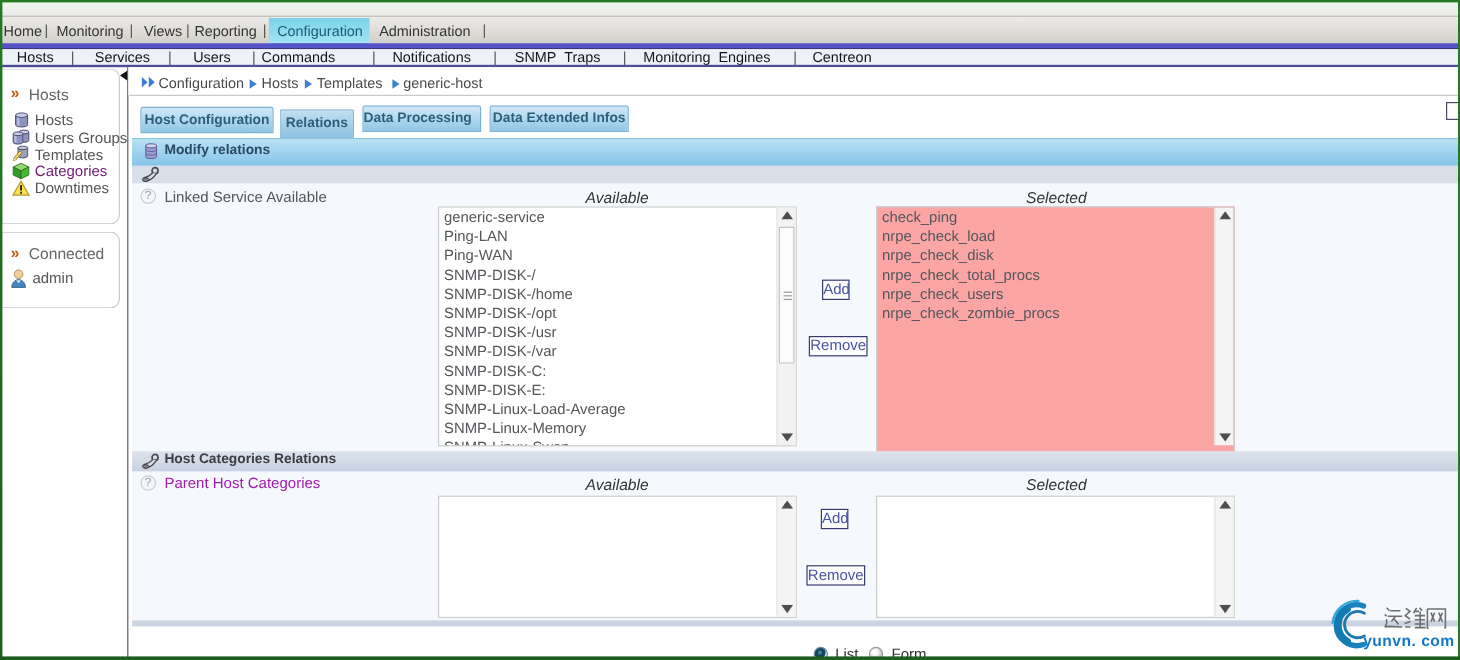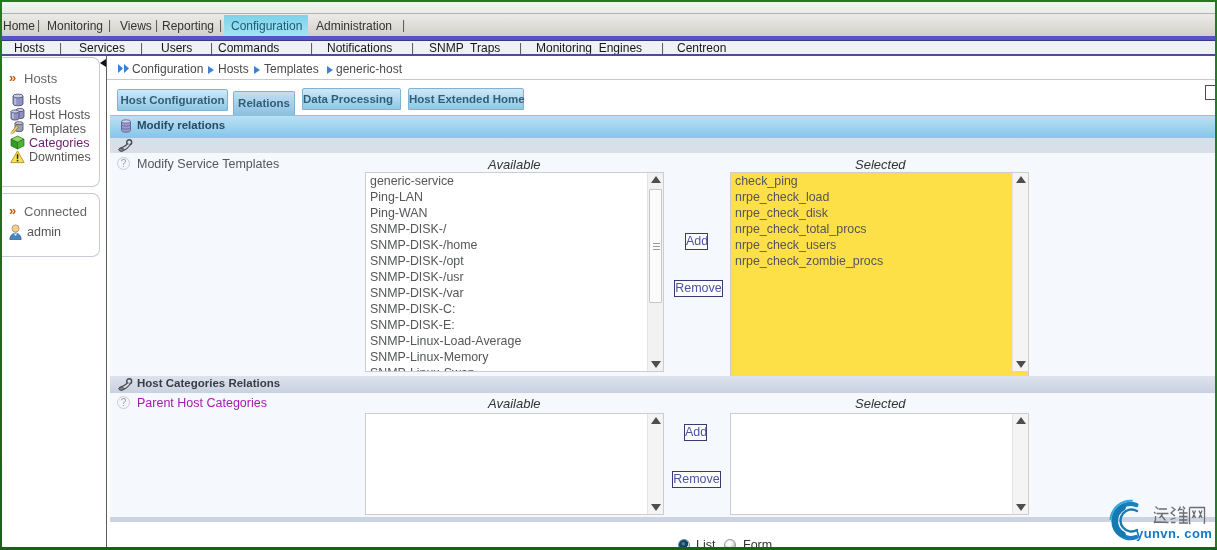--- a/index.html
+++ b/index.html
@@ -63,21 +63,21 @@
 </svg>
 <div class="abs" style="left:29px;top:93px;font-size:12.5px;color:#555">Hosts</div>
 
 <svg class="abs" style="left:10px;top:107px" width="16" height="15" viewBox="0 0 16 15">
   <path d="M6 3 v7 a4 1.6 0 0 0 8 0 v-7 Z" fill="#8e93c4" stroke="#4a4a66" stroke-width="0.8"></path>
   <ellipse cx="10" cy="3" rx="4" ry="1.6" fill="#c9cdec" stroke="#4a4a66" stroke-width="0.8"></ellipse>
   <path d="M1 4.5 v7 a4 1.6 0 0 0 8 0 v-7 Z" fill="#8e93c4" stroke="#4a4a66" stroke-width="0.8"></path>
   <ellipse cx="5" cy="4.5" rx="4" ry="1.6" fill="#c9cdec" stroke="#4a4a66" stroke-width="0.8"></ellipse>
   <path d="M2 6 v5 a3 1.2 0 0 0 1.8 1 v-5.4 Z" fill="#b9bede"></path>
 </svg>
-<div class="abs" style="left:29px;top:107.5px;font-size:12.5px;color:#555">Host Hosts</div>
+<div class="abs" style="left:29px;top:107.5px;font-size:12.5px;color:#555">Users Groups</div>
 
 <svg class="abs" style="left:10px;top:121px" width="15" height="15" viewBox="0 0 15 15">
   <path d="M5 2 v7 a4 1.6 0 0 0 8 0 v-7 Z" fill="#9aa0ba" stroke="#4a4a66" stroke-width="0.8"></path>
   <ellipse cx="9" cy="2.2" rx="4" ry="1.5" fill="#c6cada" stroke="#4a4a66" stroke-width="0.8"></ellipse>
   <path d="M1 13 l2.5-1 5-6 -1.8-1.4 -5 6 Z" fill="#f0d060" stroke="#8a7020" stroke-width="0.7"></path>
   <path d="M1 13 l2.3-0.9 -1.5-1.1 Z" fill="#fdf6d8"></path>
 </svg>
 <div class="abs" style="left:29px;top:121.5px;font-size:12.5px;color:#555">Templates</div>
 
 <svg class="abs" style="left:10px;top:135px" width="15" height="15" viewBox="0 0 15 15">
@@ -116,42 +116,42 @@
   <span class="abs" style="left:157px;top:6px;color:#4a4a4a;font-size:12px">Templates</span>
   <span class="abs" style="left:220px;top:10px;width:0;height:0;border-left:6px solid #4080d0;border-top:4px solid transparent;border-bottom:4px solid transparent"></span>
   <span class="abs" style="left:229px;top:6px;color:#4a4a4a;font-size:12px">generic-host</span>
 </div>
 
 <div class="abs" style="left:1205px;top:85px;width:12px;height:15px;border:1px solid #4a4a66;background:#fff"></div>
 
 <div class="abs" style="left:117px;top:89px;width:111px;height:22px;background:linear-gradient(#cfe9f8,#90c6e4);border:1px solid #7db4d4;border-radius:2px 2px 0 0;color:#2e5f7a;font-weight:bold;font-size:11.5px;text-align:center;line-height:21px;white-space:nowrap">Host Configuration</div>
 <div class="abs" style="left:233px;top:91px;width:62px;height:24px;background:linear-gradient(#c2dff0,#8cc0e0);border:1px solid #7db4d4;border-bottom:none;border-radius:2px 2px 0 0;color:#2e5f7a;font-weight:bold;font-size:11.5px;text-align:center;line-height:22px;white-space:nowrap">Relations</div>
 <div class="abs" style="left:302px;top:88px;width:99px;height:22px;background:linear-gradient(#cfe9f8,#90c6e4);border:1px solid #7db4d4;border-radius:2px 2px 0 0;color:#2e5f7a;font-weight:bold;font-size:11.5px;text-align:left;line-height:21px;white-space:nowrap">Data Processing</div>
-<div class="abs" style="left:408px;top:88px;width:116px;height:22px;background:linear-gradient(#cfe9f8,#90c6e4);border:1px solid #7db4d4;border-radius:2px 2px 0 0;color:#2e5f7a;font-weight:bold;font-size:11.5px;text-align:center;line-height:21px;white-space:nowrap">Host Extended Home</div>
+<div class="abs" style="left:408px;top:88px;width:116px;height:22px;background:linear-gradient(#cfe9f8,#90c6e4);border:1px solid #7db4d4;border-radius:2px 2px 0 0;color:#2e5f7a;font-weight:bold;font-size:11.5px;text-align:center;line-height:21px;white-space:nowrap">Data Extended Infos</div>
 
 <div class="abs" style="left:110px;top:115px;width:1107px;height:34px;background:linear-gradient(#b9e1f4,#8cc8ea 60%,#82bee2);border-top:1px solid #8cc4e0;border-bottom:1px solid #79b7d9">
   <svg class="abs" style="left:10px;top:3px" width="12" height="14" viewBox="0 0 12 14">
     <path d="M1.5 2.5 v9 a4.5 1.7 0 0 0 9 0 v-9 Z" fill="#9c9cd4" stroke="#5a5a88" stroke-width="0.8"></path>
     <ellipse cx="6" cy="2.5" rx="4.5" ry="1.7" fill="#d2d2f0" stroke="#5a5a88" stroke-width="0.8"></ellipse>
     <path d="M1.5 5.5 a4.5 1.7 0 0 0 9 0 M1.5 8.5 a4.5 1.7 0 0 0 9 0" fill="none" stroke="#5a5a88" stroke-width="0.7"></path>
   </svg>
   <span class="abs" style="left:27px;top:3px;color:#294a66;font-weight:bold;font-size:11.5px">Modify relations</span>
 </div>
 
 <div class="abs" style="left:110px;top:138px;width:1107px;height:15px;background:#d9dfe9">
   <svg class="abs" style="left:7px;top:0" width="18" height="15" viewBox="0 0 18 15">
     <circle cx="12.2" cy="4.2" r="2.5" fill="none" stroke="#4a4a52" stroke-width="1.4"></circle>
     <path d="M10.5 6 C8 8.5,5.5 9.6,3 10.2 C1.6 11.6,2.8 13.4,5.2 12.9 C8.4 12.1,11.2 9.8,13.2 6.8" fill="#dcdce0" stroke="#4a4a52" stroke-width="1.1"></path>
     <ellipse cx="4.4" cy="11.7" rx="2.7" ry="1.5" fill="#83838b" stroke="#3a3a42" stroke-width="0.8"></ellipse>
   </svg>
 </div>
 
 <div class="abs" style="left:110px;top:153px;width:1107px;height:223px;background:#f5f8fc">
   <div class="abs" style="left:7px;top:4px;width:13px;height:13px;border-radius:50%;border:1px solid #c8ccd4;background:#f4f6f9;color:#9aa0aa;font-size:10px;text-align:center;line-height:12px">?</div>
-  <span class="abs" style="left:27px;top:4px;color:#54565a;font-size:12.5px">Modify Service Templates</span>
+  <span class="abs" style="left:27px;top:4px;color:#54565a;font-size:12.5px">Linked Service Available</span>
   <span class="abs" style="left:378px;top:4px;color:#333;font-size:13px;font-style:italic">Available</span>
   <span class="abs" style="left:745px;top:4px;color:#333;font-size:13px;font-style:italic">Selected</span>
 </div>
 
 <div class="abs" style="left:365px;top:172px;width:299px;height:200px;background:#fff;border:1px solid #cdcdcd;overflow:hidden;font-size:12.4px;color:#54565a">
   <div style="padding:0 0 0 4px;line-height:16px">
     generic-service<br>Ping-LAN<br>Ping-WAN<br>SNMP-DISK-/<br>SNMP-DISK-/home<br>SNMP-DISK-/opt<br>SNMP-DISK-/usr<br>SNMP-DISK-/var<br>SNMP-DISK-C:<br>SNMP-DISK-E:<br>SNMP-Linux-Load-Average<br>SNMP-Linux-Memory<br>SNMP-Linux-Swap
   </div>
   <div class="abs" style="right:0;top:0;width:16px;height:198px;background:#f2f2f2;border-left:1px solid #e4e4e4">
     <svg class="abs" style="left:3px;top:3px" width="10" height="7">
@@ -161,21 +161,21 @@
       <div class="abs" style="left:3px;top:53px;width:7px;height:1px;background:#9a9a9a"></div>
       <div class="abs" style="left:3px;top:56px;width:7px;height:1px;background:#9a9a9a"></div>
       <div class="abs" style="left:3px;top:59px;width:7px;height:1px;background:#9a9a9a"></div>
     </div>
     <svg class="abs" style="left:3px;bottom:3px" width="10" height="7">
         <path d="M5 7 L10 0 H0 Z" fill="#4e4e4e"></path>
       </svg>
   </div>
 </div>
 
-<div class="abs" style="left:730px;top:172px;width:299px;height:212px;background:#fde047;border:1px solid #cdcdcd;overflow:hidden;font-size:12.4px;color:#54565a">
+<div class="abs" style="left:730px;top:172px;width:299px;height:212px;background:#fca5a5;border:1px solid #cdcdcd;overflow:hidden;font-size:12.4px;color:#54565a">
   <div style="padding:0 0 0 4px;line-height:16px">
     check_ping<br>nrpe_check_load<br>nrpe_check_disk<br>nrpe_check_total_procs<br>nrpe_check_users<br>nrpe_check_zombie_procs
   </div>
   <div class="abs" style="right:0;top:0;width:16px;height:198px;background:#f4f4f4;border-left:1px solid #e4e4e4">
     <svg class="abs" style="left:3px;top:3px" width="10" height="7">
         <path d="M5 0 L10 7 H0 Z" fill="#4e4e4e"></path>
       </svg>
     <svg class="abs" style="left:3px;bottom:3px" width="10" height="7">
         <path d="M5 7 L10 0 H0 Z" fill="#4e4e4e"></path>
       </svg>

